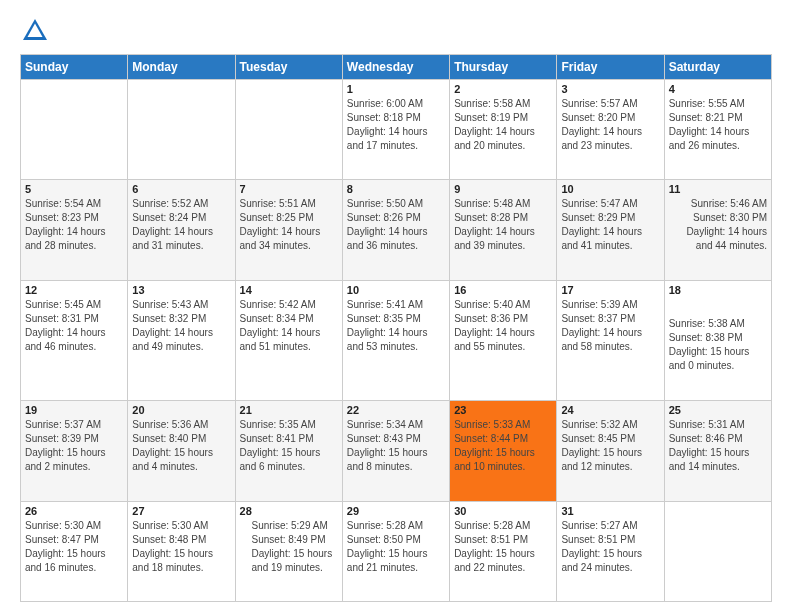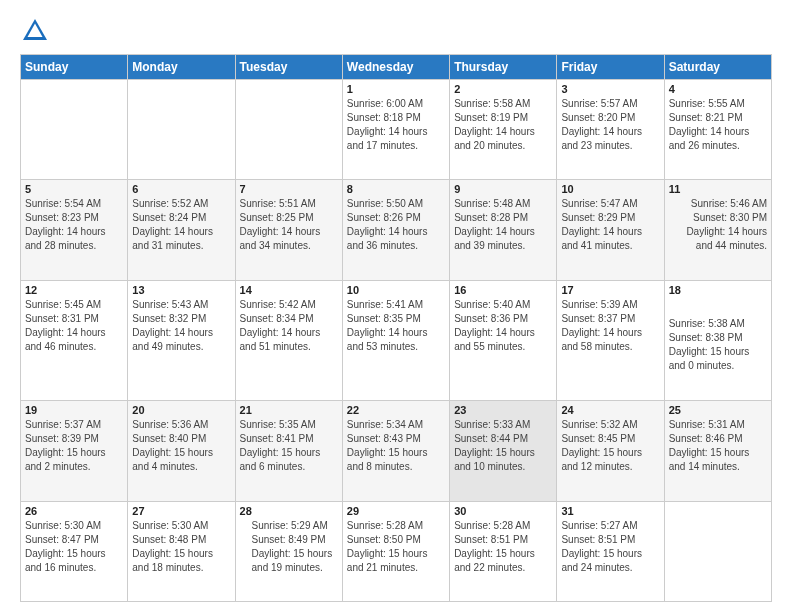--- a/index.html
+++ b/index.html
@@ -293,21 +293,21 @@
 Daylight: 15 hours
 and 6 minutes.</div>
           </td>
           <td style="background: rgb(245, 245, 245);">
             <div class="day-number">22</div>
             <div class="day-info" style="white-space: pre-line;">Sunrise: 5:34 AM
 Sunset: 8:43 PM
 Daylight: 15 hours
 and 8 minutes.</div>
           </td>
-          <td style="background: #e5e5e5;">
+          <td style="background: #f97316;">
             <div class="day-number">23</div>
             <div class="day-info" style="white-space: pre-line;">Sunrise: 5:33 AM
 Sunset: 8:44 PM
 Daylight: 15 hours
 and 10 minutes.</div>
           </td>
           <td style="background: rgb(245, 245, 245);">
             <div class="day-number">24</div>
             <div class="day-info" style="white-space: pre-line;">Sunrise: 5:32 AM
 Sunset: 8:45 PM

